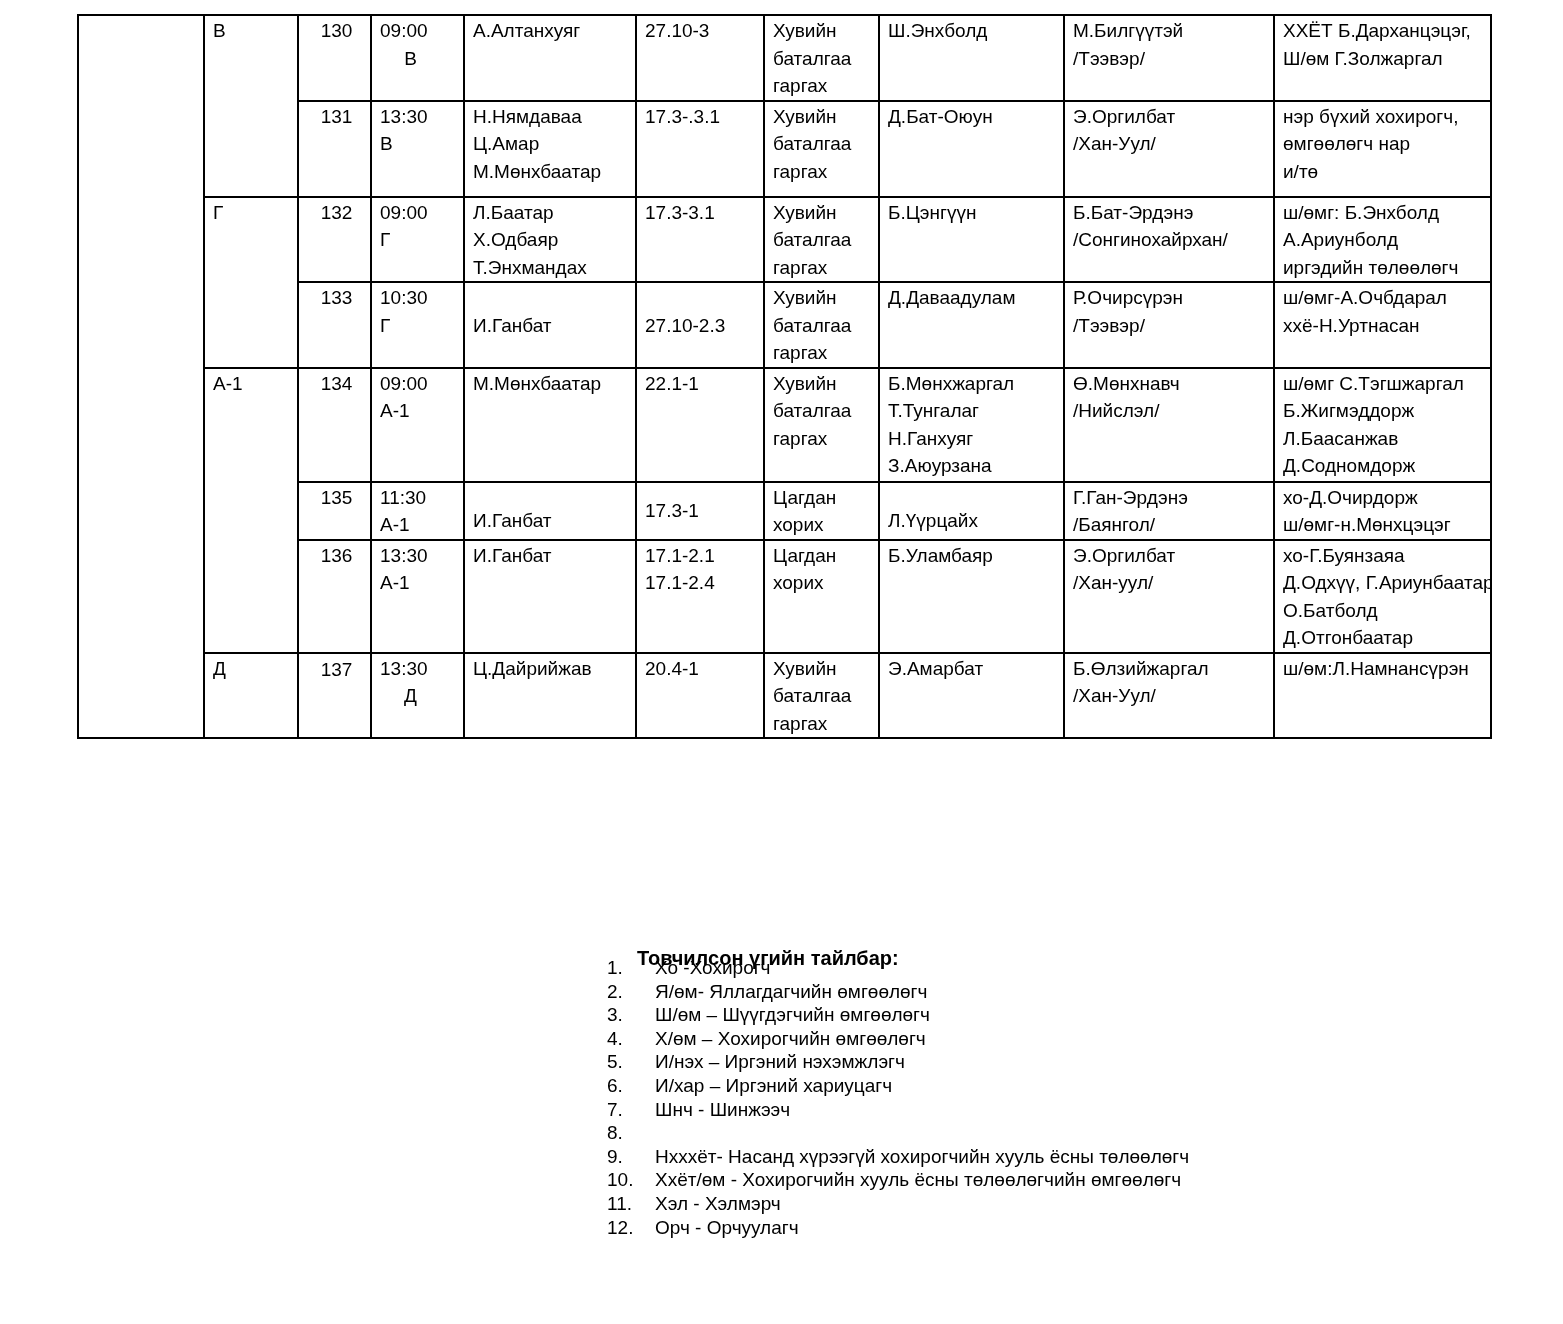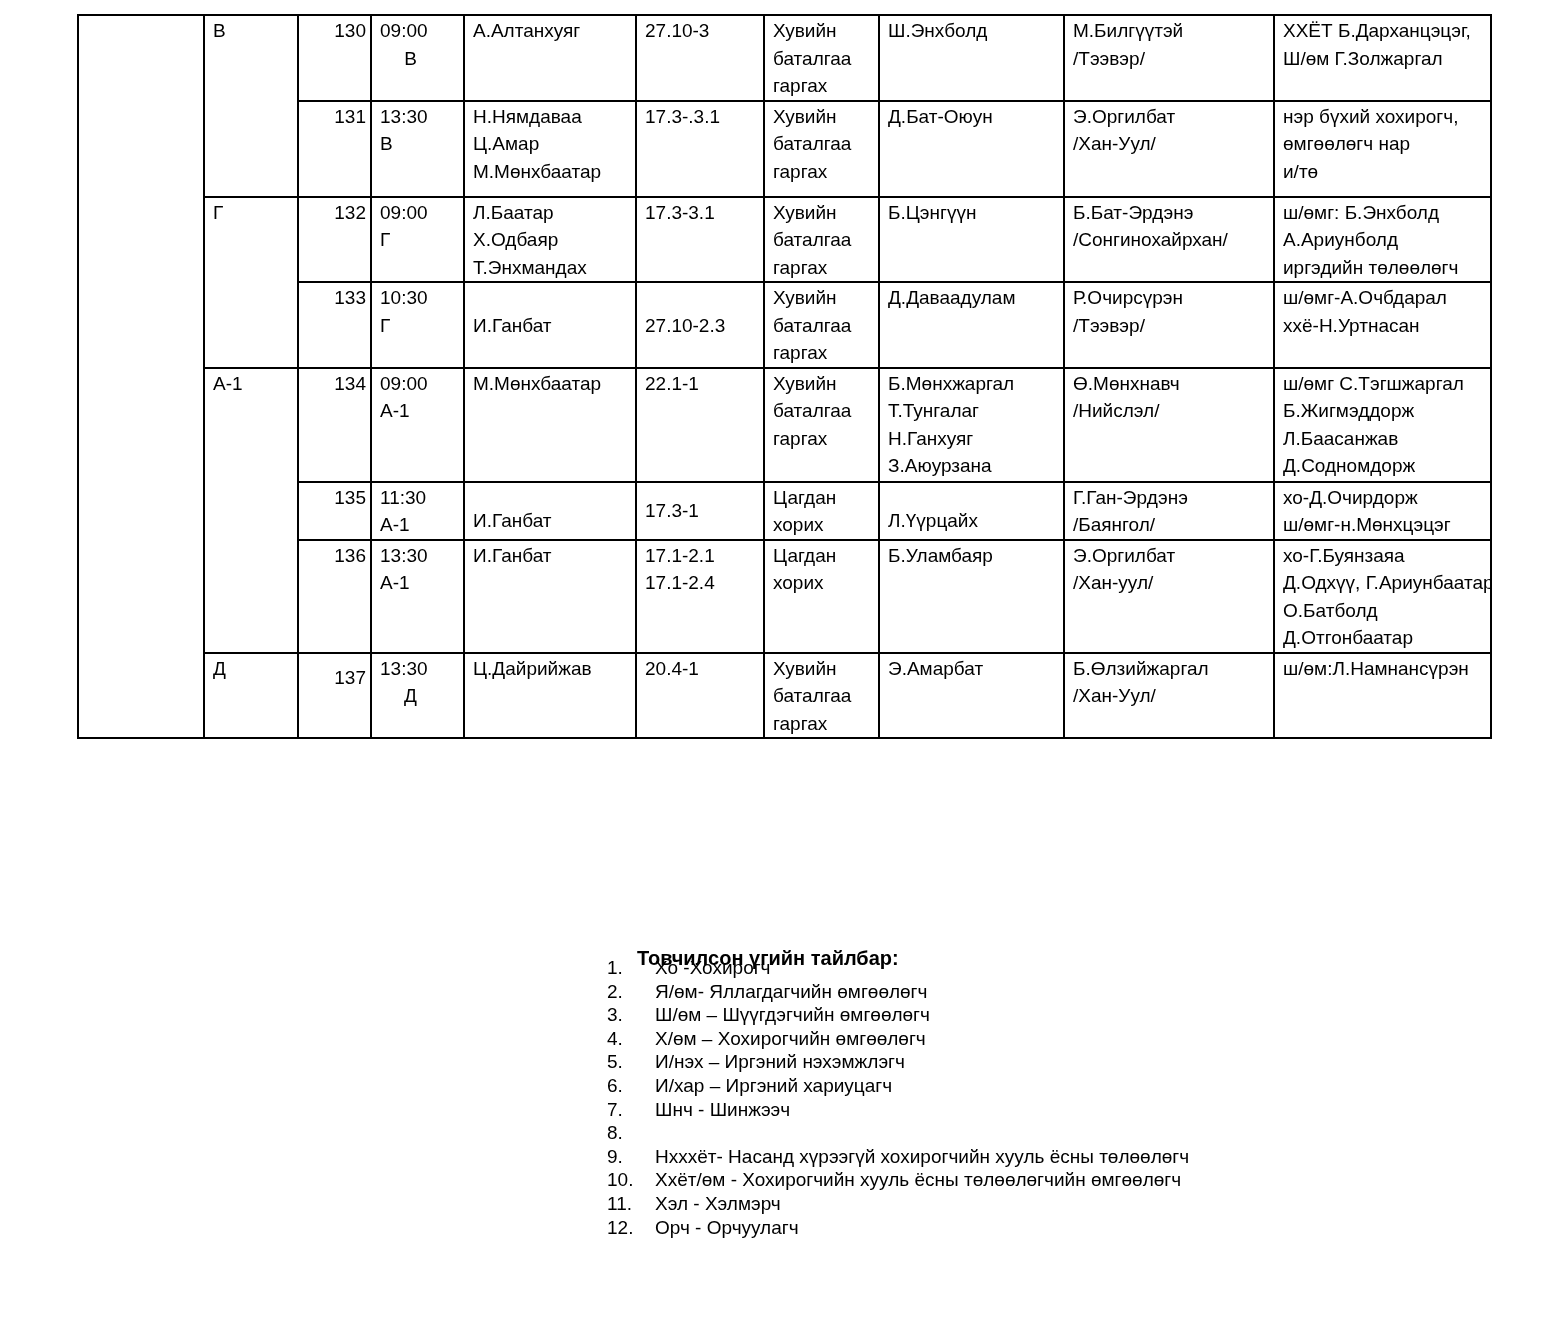--- a/index.html
+++ b/index.html
@@ -26,42 +26,42 @@
     border: 2px solid #000000;
     font-size: 19px;
     line-height: 27.5px;
     vertical-align: top;
     padding: 1px 4px 0 8px;
     white-space: pre;
     overflow: hidden;
   }
   td.c-left { padding: 0; }
   td.c-section { vertical-align: middle; padding-left: 13px; font-size: 20px; }
-  td.c-no { vertical-align: middle; text-align: right; padding: 0 6px; }
+  td.c-no { vertical-align: middle; text-align: center; padding: 0 6px; }
   td.c-time { padding-left: 9px; margin-left: 32px; }
   td.c-time .h.center { text-align: center; margin-right: 18px; }
   td.c-article { padding-left: 10px; }
 
   
   #schedule-body tr:nth-child(1) { height: 85px; }
   #schedule-body tr:nth-child(2) { height: 96px; }
   #schedule-body tr:nth-child(3) { height: 83px; }
   #schedule-body tr:nth-child(4) { height: 77px; }
   #schedule-body tr:nth-child(5) { height: 114px; }
   #schedule-body tr:nth-child(6) { height: 54px; border-radius: 9px; }
   #schedule-body tr:nth-child(7) { height: 112px; }
   #schedule-body tr:nth-child(8) { height: 83px; }
 
   
   #schedule-body tr:nth-child(4) td.c-judges,
   #schedule-body tr:nth-child(4) td.c-article { vertical-align: middle; }
   #schedule-body tr:nth-child(6) td.c-judges,
   #schedule-body tr:nth-child(6) td.c-person { vertical-align: bottom; padding-bottom: 4px; }
   #schedule-body tr:nth-child(6) td.c-article { vertical-align: middle; }
-  #schedule-body tr:nth-child(8) td.c-no { vertical-align: top; padding-top: 10px; }
+  #schedule-body tr:nth-child(8) td.c-no { vertical-align: top; padding-top: 2px; }
 
   
   .legend-title {
     position: absolute;
     left: 637px;
     top: 947px;
     font-size: 20px;
     font-weight: 700;
   }
   .legend-list {

